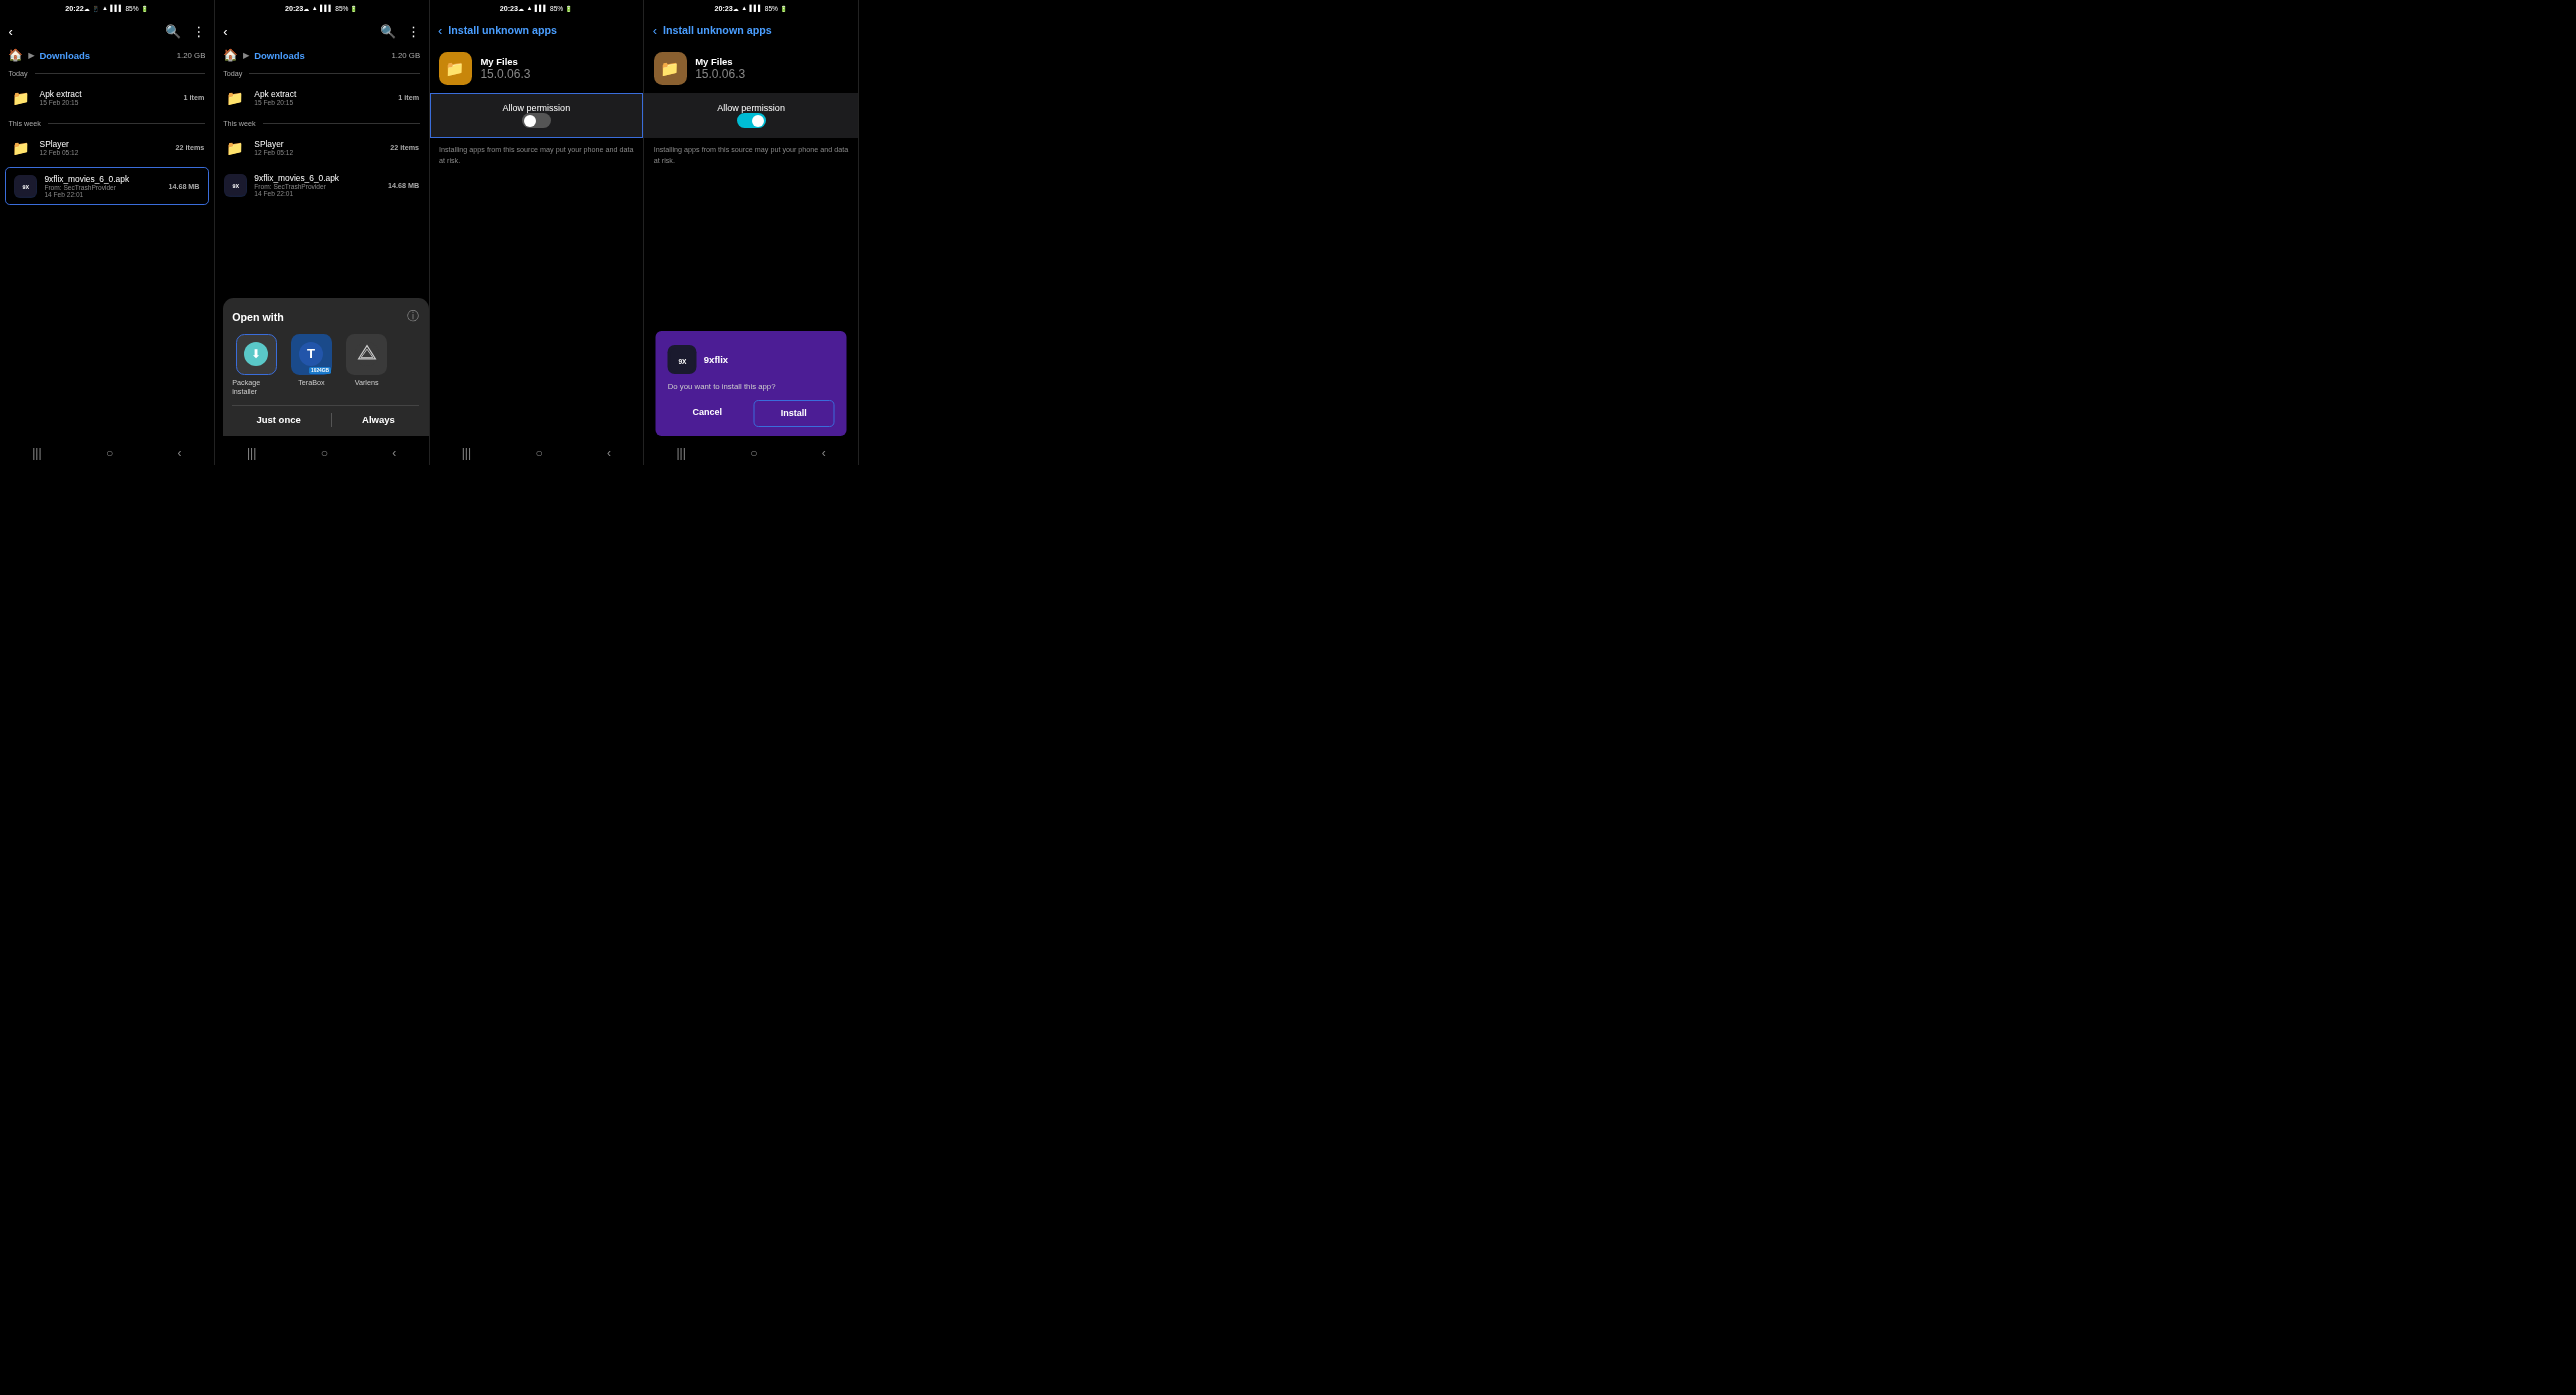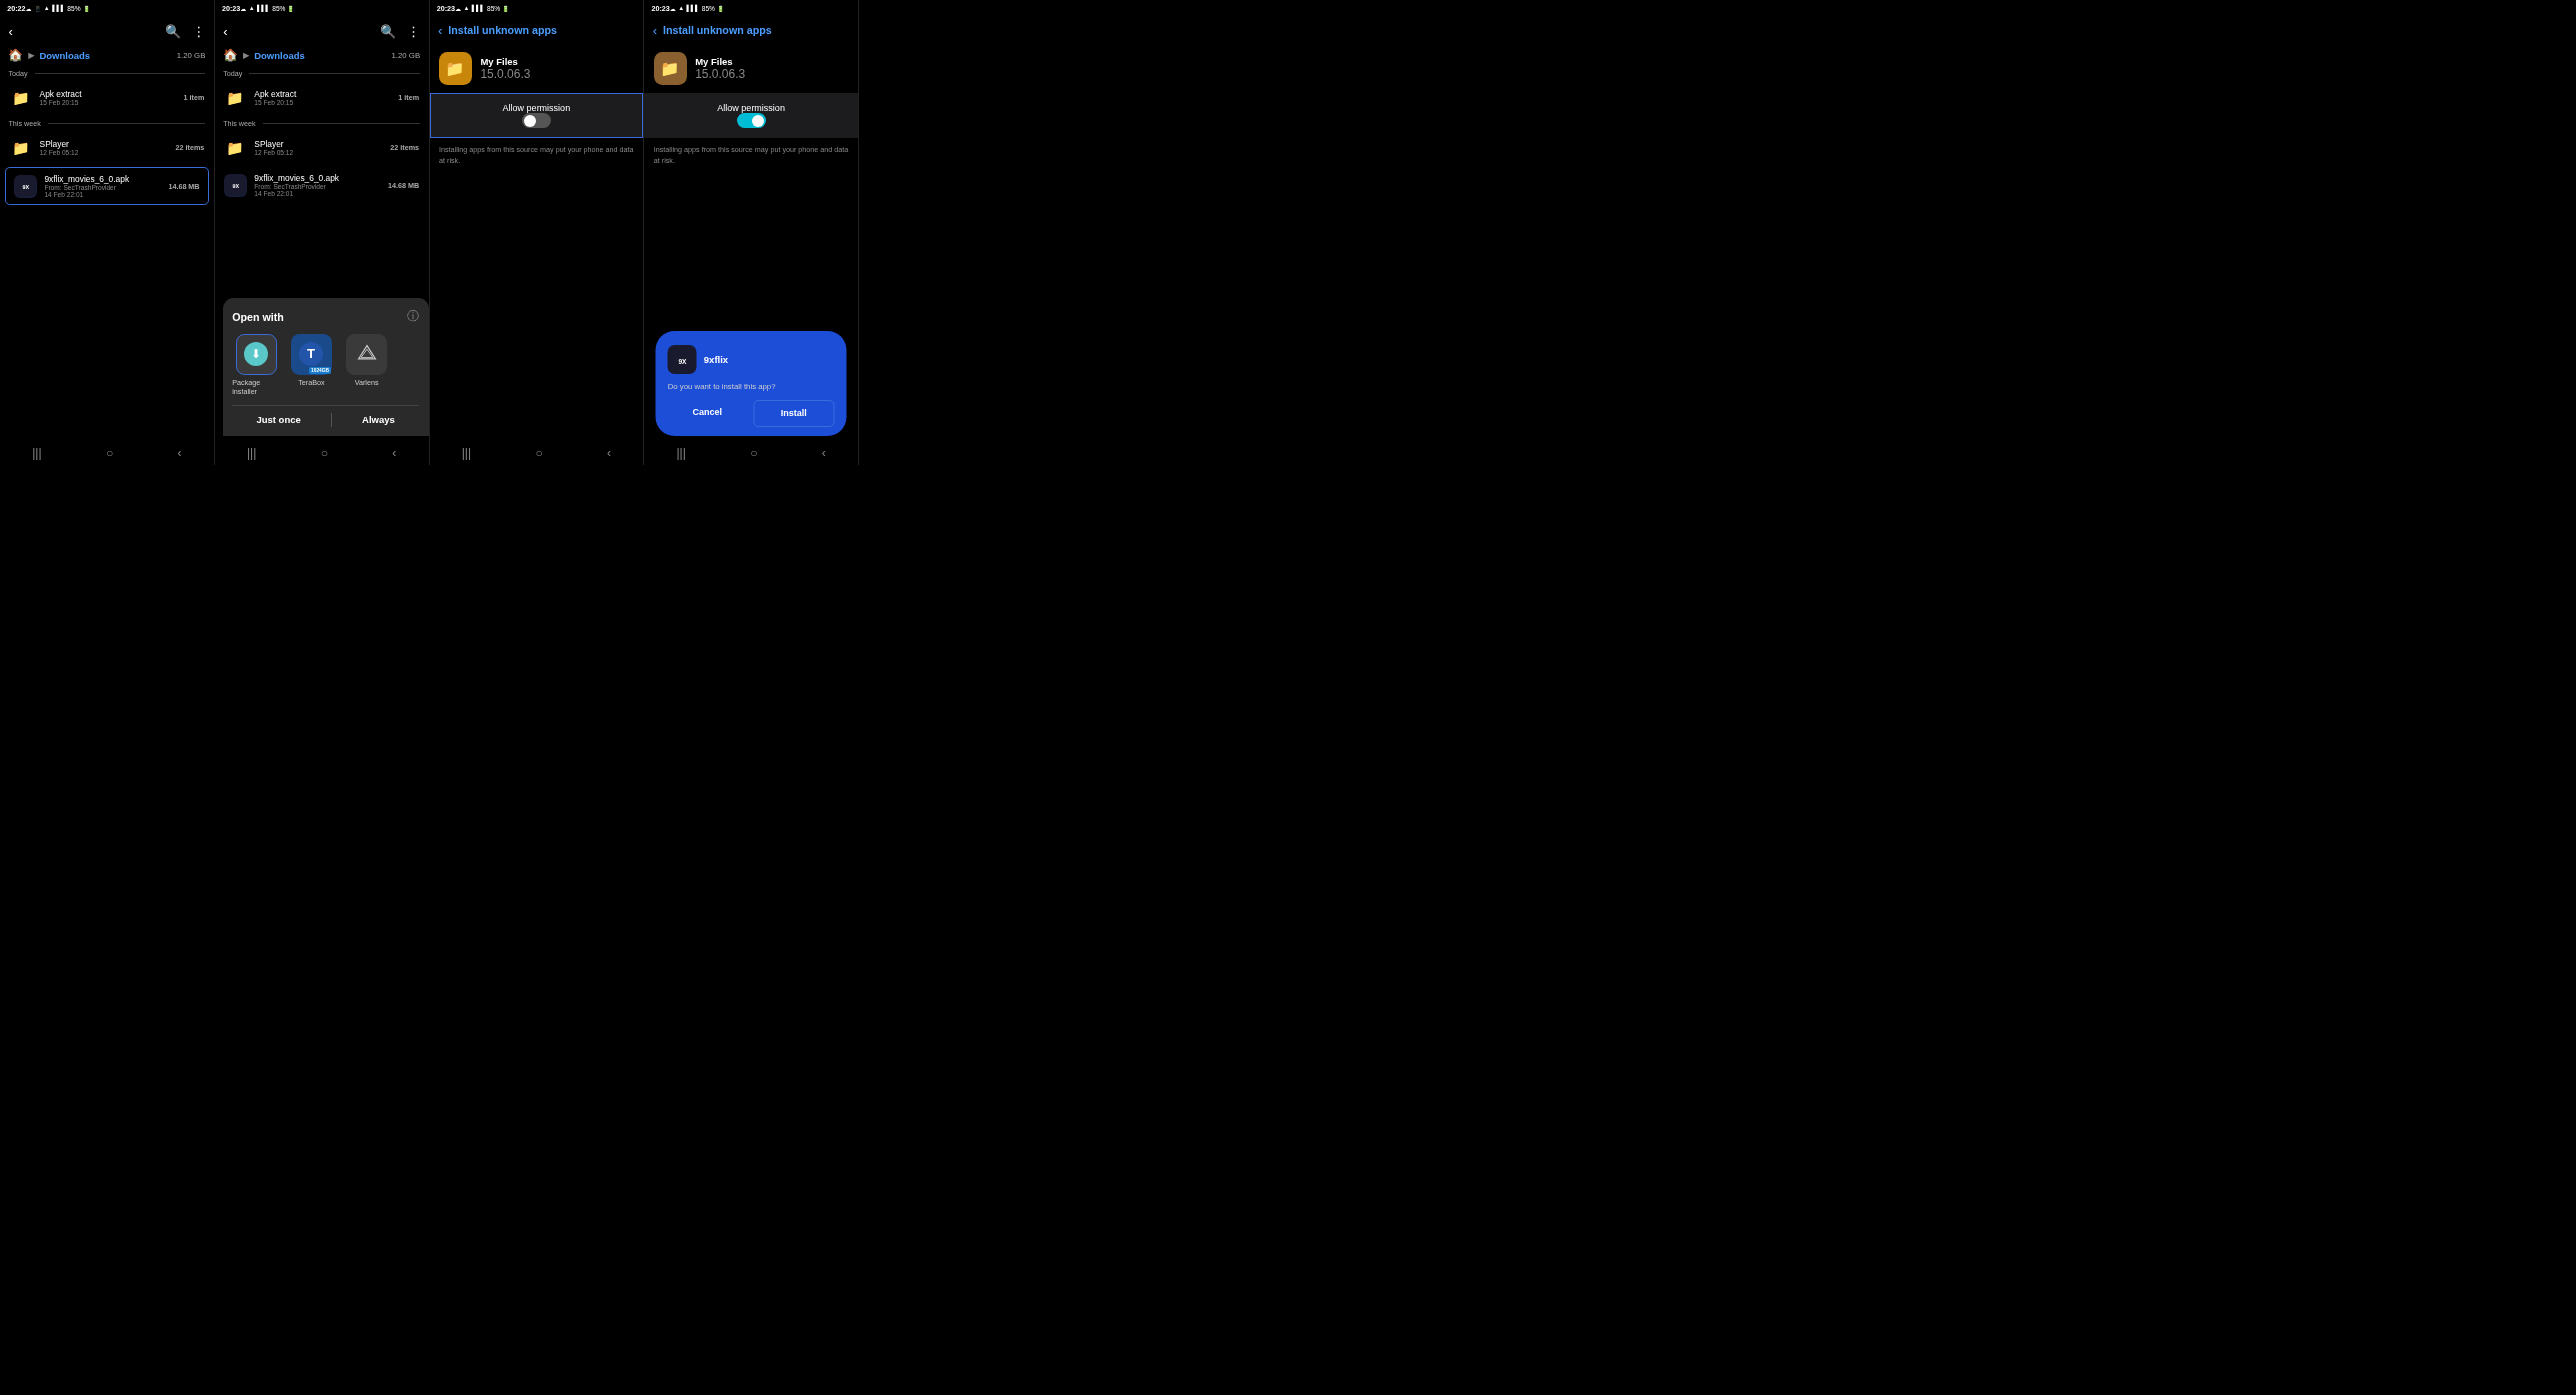--- a/index.html
+++ b/index.html
@@ -20,21 +20,21 @@
       display: flex;
       flex-direction: column;
       border-right: 0.6px solid #222;
       position: relative;
       overflow: hidden;
     }
 
     
     .status-bar {
       display: flex;
-      justify-content: flex-start;
+      justify-content: center;
       align-items: center;
       padding: 2.4px 7.2px;
       height: 16.7px;
     }
     .status-time {
       color: #fff;
       font-size: 7.2px;
       font-weight: 600;
     }
     .status-icons {
@@ -285,22 +285,22 @@
       line-height: 1.5;
     }
 
     
     .panel4 { position: relative; }
     .install-dialog {
       position: absolute;
       bottom: 29px;
       left: 50%;
       transform: translateX(-50%);
-      background: #1d4ed8;
-      border-radius: 19px;
+      background: #4c1d95;
+      border-radius: 6px;
       padding: 14.3px 12px 9.5px 12px;
       width: 191px;
       z-index: 10;
     }
     .install-dialog-app-row {
       display: flex;
       align-items: center;
       gap: 7.2px;
       margin-bottom: 7.2px;
     }

